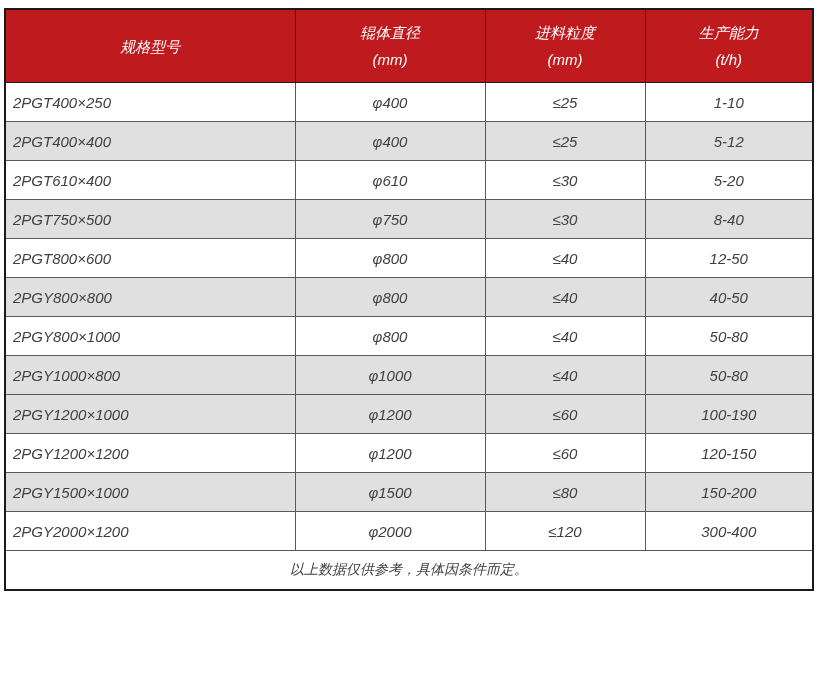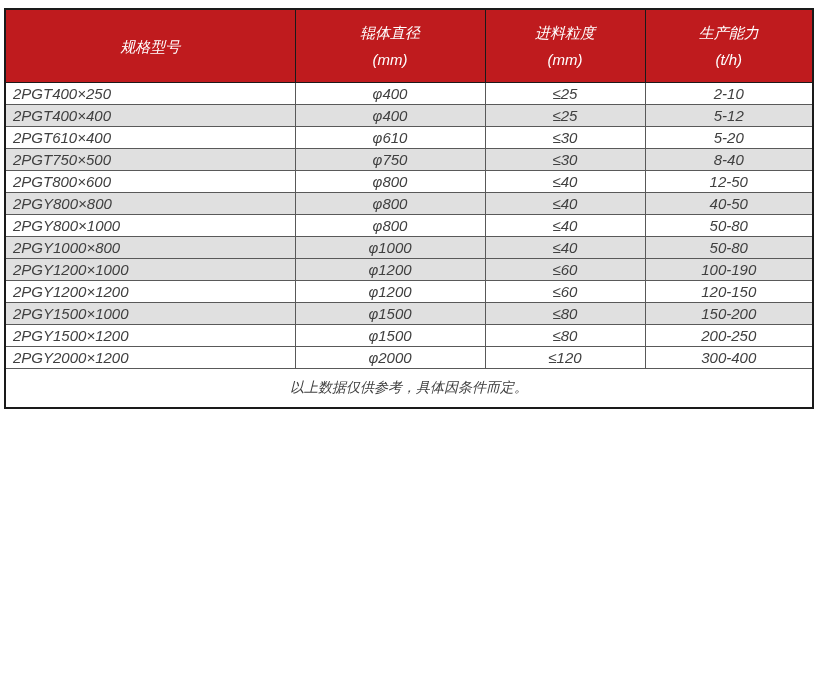--- a/index.html
+++ b/index.html
@@ -39,21 +39,21 @@
     height: 72px;
     text-align: center;
     vertical-align: middle;
     border: 1px solid #1a1a1a;
     padding: 0;
     line-height: 1.8;
   }
   thead th .unit { display: block; }
 
   tbody td {
-    height: 22px;
+    height: 39px;
     text-align: center;
     vertical-align: middle;
     border: 1px solid #595959;
     background: #ffffff;
     padding: 0 16px;
     box-sizing: border-box;
   }
   tbody tr.alt td { background: #e0e0e0; }
   tbody td.left { text-align: left; padding-left: 7px; }
 
@@ -95,21 +95,21 @@
           <span>生产能力</span>
           <span class="unit">(t/h)</span>
         </th>
       </tr>
     </thead>
     <tbody>
         <tr>
           <td class="left">2PGT400×250</td>
           <td>φ400</td>
           <td>≤25</td>
-          <td>2-10</td>
+          <td>1-10</td>
         </tr>
         <tr class="alt">
           <td class="left">2PGT400×400</td>
           <td>φ400</td>
           <td>≤25</td>
           <td>5-12</td>
         </tr>
         <tr>
           <td class="left">2PGT610×400</td>
           <td>φ610</td>
@@ -158,26 +158,20 @@
           <td>≤60</td>
           <td>120-150</td>
         </tr>
         <tr class="alt">
           <td class="left">2PGY1500×1000</td>
           <td>φ1500</td>
           <td>≤80</td>
           <td>150-200</td>
         </tr>
         <tr>
-          <td class="left">2PGY1500×1200</td>
-          <td>φ1500</td>
-          <td>≤80</td>
-          <td>200-250</td>
-        </tr>
-        <tr>
           <td class="left">2PGY2000×1200</td>
           <td>φ2000</td>
           <td>≤120</td>
           <td>300-400</td>
         </tr>
       </tbody>
     <tfoot>
       <tr>
         <td colspan="4">以上数据仅供参考，具体因条件而定。</td>
       </tr>

